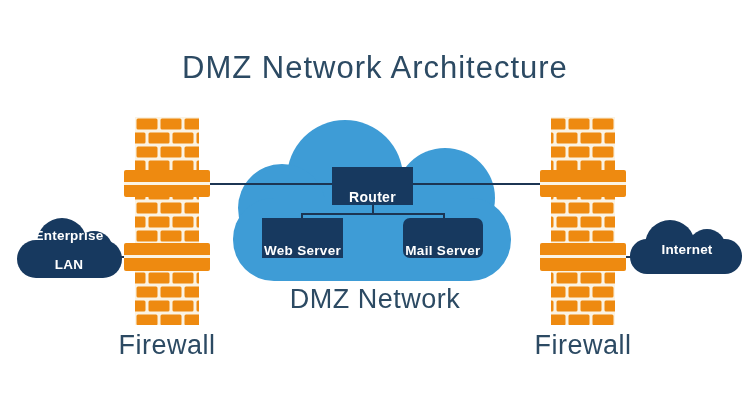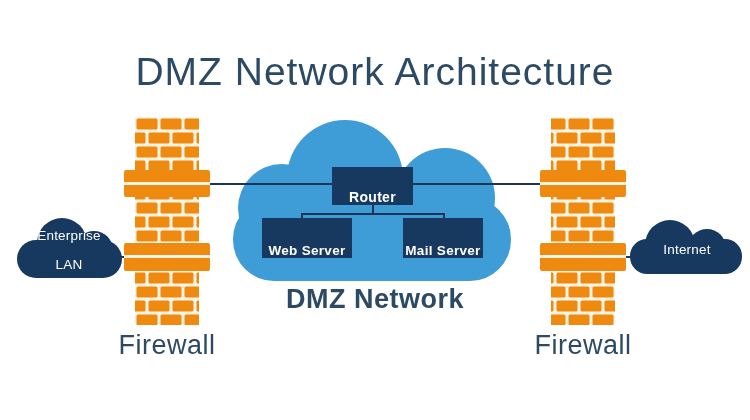--- a/index.html
+++ b/index.html
@@ -13,48 +13,48 @@
   
   .cloud-blue  { fill:var(--cloud-blue,#3E9CD6); }
   .cloud-navy  { fill:var(--navy,#17395F); }
   .brick-fill  { fill:var(--brick-orange,#EE8A10); }
   .mortar-fill { fill:var(--mortar,#FBF3E3); }
   .wire { stroke:var(--line,#1C3553); stroke-width:2; }
 
   
   .title {
     position:absolute; top:50px; left:0; width:750px; text-align:center;
-    font-size:39px; font-weight:300; letter-spacing:1px;
+    font-size:31px; font-weight:300; letter-spacing:1px;
     color:var(--text-dark,#2C4A63);
   }
   .node {
     position:absolute; display:flex; align-items:flex-end; justify-content:center;
     background:var(--navy,#17395F); color:#fff;
     font-weight:bold; font-size:13.5px; letter-spacing:.3px;
   }
   .node.router { left:332px; top:167px; width:81px; height:38px; font-size:14px; }
-  .node.web    { left:262px; top:218px; width:90px; height:40px; }
-  .node.mail   { left:403px; top:218px; width:80px; height:40px; }
+  .node.web    { left:262px; top:218px; width:81px; height:40px; }
+  .node.mail   { left:403px; top:218px; width:80px; height:40px;border-radius:7px; }
 
   .dmz-label {
     position:absolute; left:250px; top:284px; width:250px; text-align:center;
-    font-size:27px; font-weight:700; letter-spacing:.5px;
+    font-size:27px; font-weight:400; letter-spacing:.5px;
     color:var(--text-dark,#2C4A63);
   }
   .fw-label {
     position:absolute; top:330px; width:150px; text-align:center;
     font-size:27px; font-weight:400; letter-spacing:.5px;
     color:var(--text-dark,#2C4A63);
   }
   .fw-label.left  { left:92px; }
   .fw-label.right { left:508px; }
 
   .cloud-text {
     position:absolute; display:flex; align-items:center; justify-content:center;
-    color:#fff; font-weight:normal; font-size:13.5px; letter-spacing:.2px;
+    color:#fff; font-weight:bold; font-size:13.5px; letter-spacing:.2px;
     text-align:center;
     gap:12px;
   }
   .cloud-text.lan  { left:22px;  top:231px; width:94px; height:40px; flex-direction:column; line-height:1.25; }
   .cloud-text.inet { left:640px; top:236px; width:94px; height:26px; }
 </style>
 </head>
 <body>
 
 <div class="canvas">

